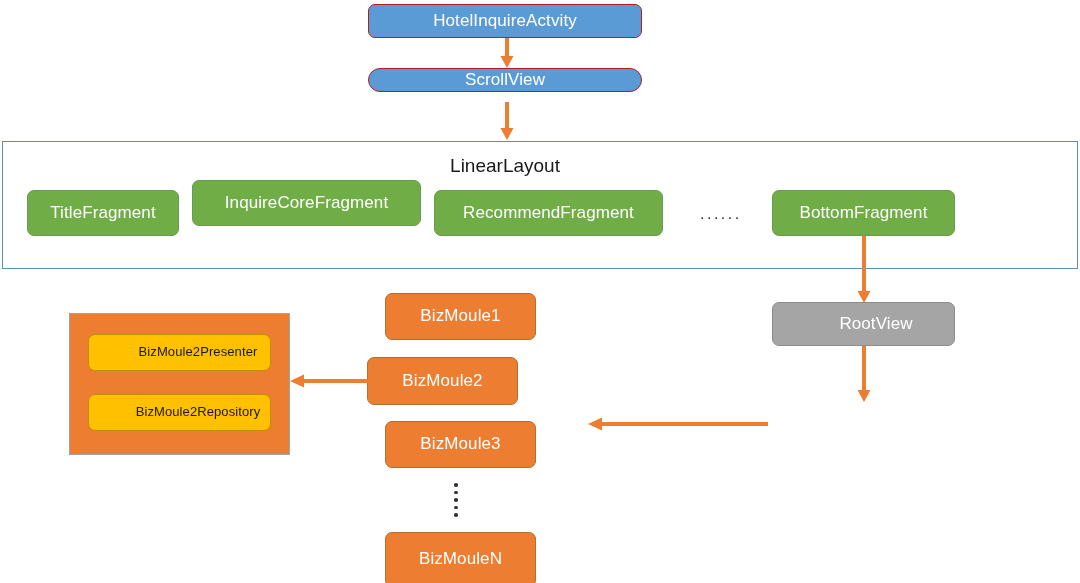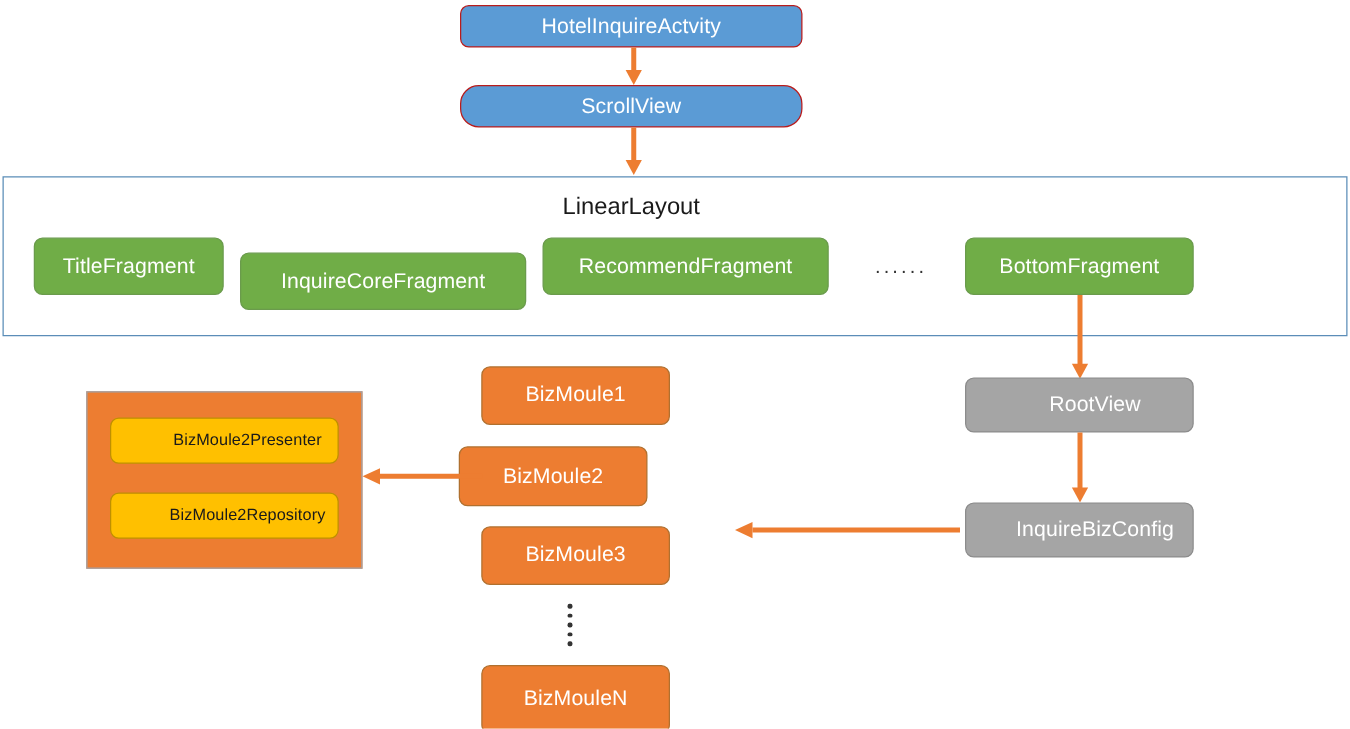--- a/index.html
+++ b/index.html
@@ -110,36 +110,36 @@
 
   <div class="node blue" style="left:368px; top:4px; width:274px; height:34px;">HotelInquireActvity</div>
 
   <div class="arrow" style="left:497px; top:38px;">
     <svg width="20" height="30" viewBox="0 0 20 30">
       <line x1="10" y1="0" x2="10" y2="21" stroke="#ED7D31" stroke-width="4"></line>
       <polygon points="10,30 3.5,18 16.5,18" fill="#ED7D31"></polygon>
     </svg>
   </div>
 
-  <div class="node blue" style="left:368px; top:68px; width:274px; height:34px;border-radius:15px;">ScrollView</div>
+  <div class="node blue" style="left:368px; top:68px; width:274px; height:24px;border-radius:15px;">ScrollView</div>
 
   <div class="arrow" style="left:497px; top:102px;">
     <svg width="20" height="38" viewBox="0 0 20 38">
       <line x1="10" y1="0" x2="10" y2="29" stroke="#ED7D31" stroke-width="4"></line>
       <polygon points="10,38 3.5,26 16.5,26" fill="#ED7D31"></polygon>
     </svg>
   </div>
 
   <div class="container-box" style="left:2px; top:141px; width:1076px; height:128px;"></div>
 
   <div class="plain-label" style="left:0px; top:155px; width:1010px;">LinearLayout</div>
 
   <div class="node green" style="left:27px; top:190px; width:152px; height:46px;">TitleFragment</div>
 
-  <div class="node green" style="left:192px; top:202px; width:229px; height:46px;">InquireCoreFragment</div>
+  <div class="node green" style="left:192px; top:180px; width:229px; height:46px;">InquireCoreFragment</div>
 
   <div class="node green" style="left:434px; top:190px; width:229px; height:46px;">RecommendFragment</div>
 
   <div class="dots-h" style="left:700px; top:205px;">......</div>
 
   <div class="node green" style="left:772px; top:190px; width:183px; height:46px;">BottomFragment</div>
 
   <div class="arrow" style="left:854px; top:236px;">
     <svg width="20" height="67" viewBox="0 0 20 67">
       <line x1="10" y1="0" x2="10" y2="58" stroke="#ED7D31" stroke-width="4"></line>
@@ -149,21 +149,20 @@
 
   <div class="node gray" style="left:772px; top:302px; width:183px; height:44px;">RootView</div>
 
   <div class="arrow" style="left:854px; top:346px;">
     <svg width="20" height="56" viewBox="0 0 20 56">
       <line x1="10" y1="0" x2="10" y2="47" stroke="#ED7D31" stroke-width="4"></line>
       <polygon points="10,56 3.5,44 16.5,44" fill="#ED7D31"></polygon>
     </svg>
   </div>
 
-  <div class="node gray" style="left:772px; top:402px; width:183px; height:44px;">InquireBizConfig</div>
 
   <div class="arrow" style="left:588px; top:414px;">
     <svg width="180" height="20" viewBox="0 0 180 20">
       <line x1="180" y1="10" x2="14" y2="10" stroke="#ED7D31" stroke-width="4"></line>
       <polygon points="0,10 14,3.5 14,16.5" fill="#ED7D31"></polygon>
     </svg>
   </div>
 
   <div class="node orange" style="left:385px; top:293px; width:151px; height:47px;">BizMoule1</div>
 

